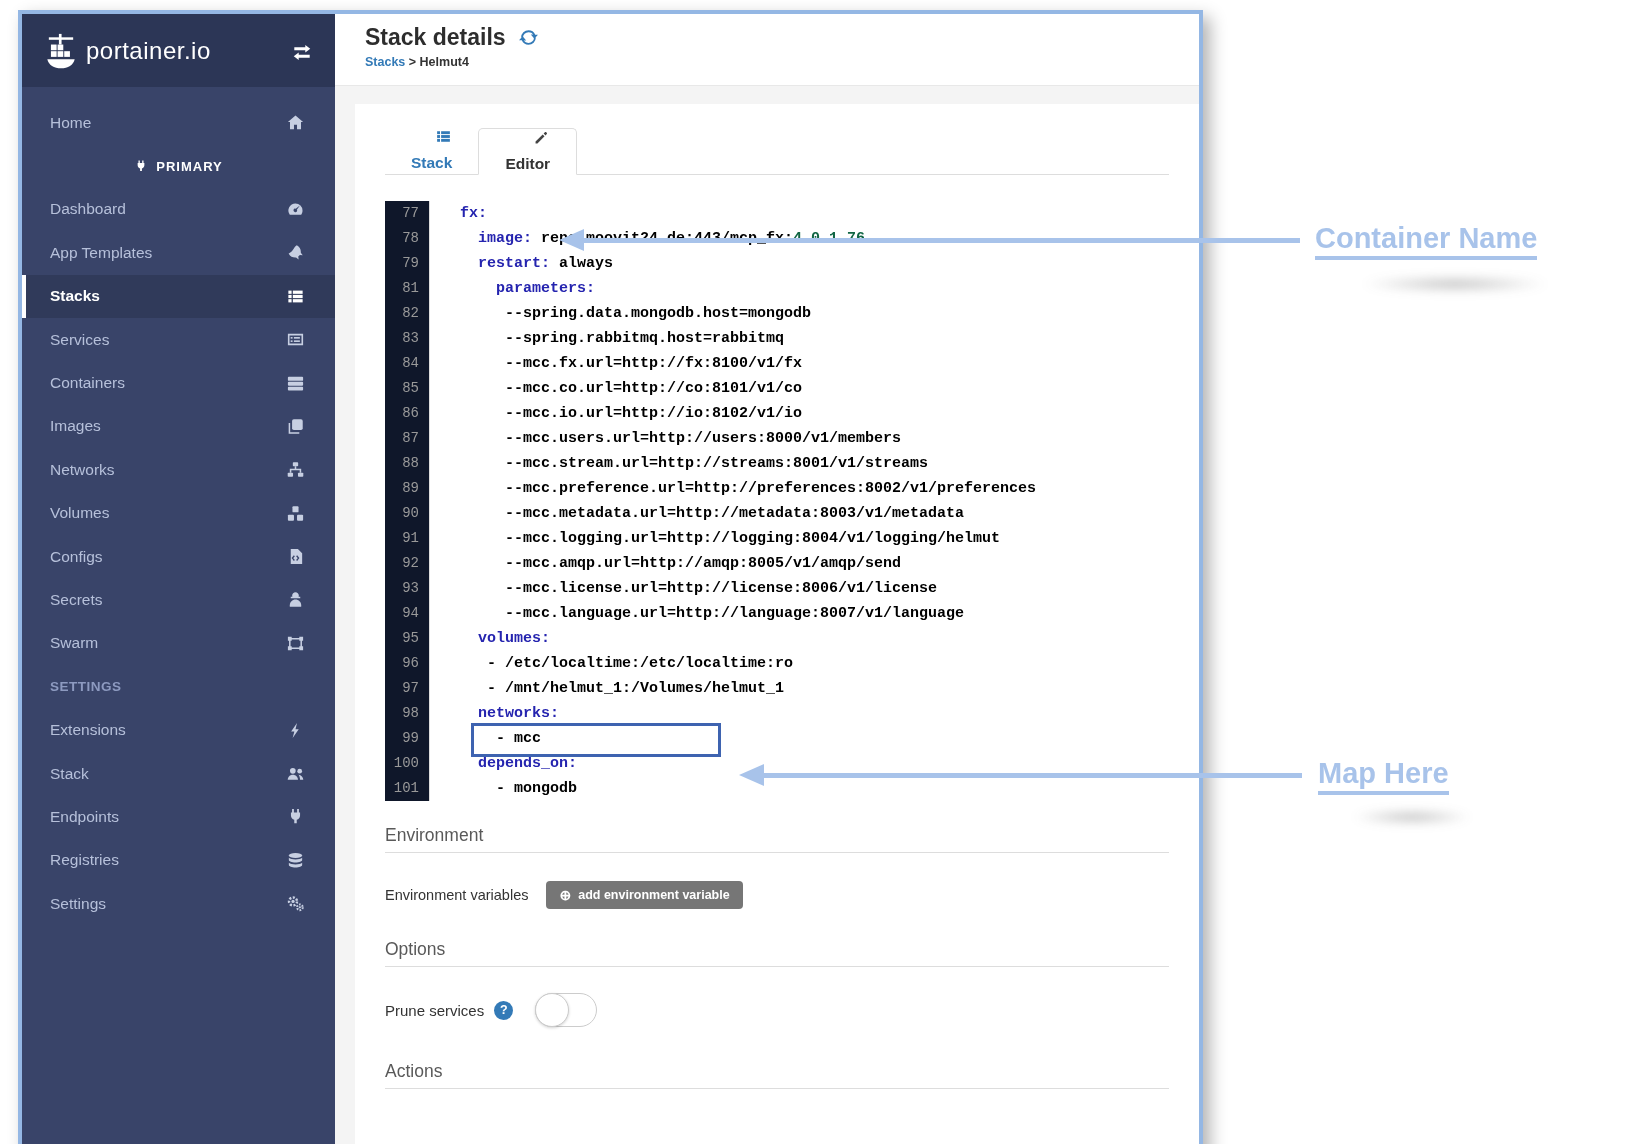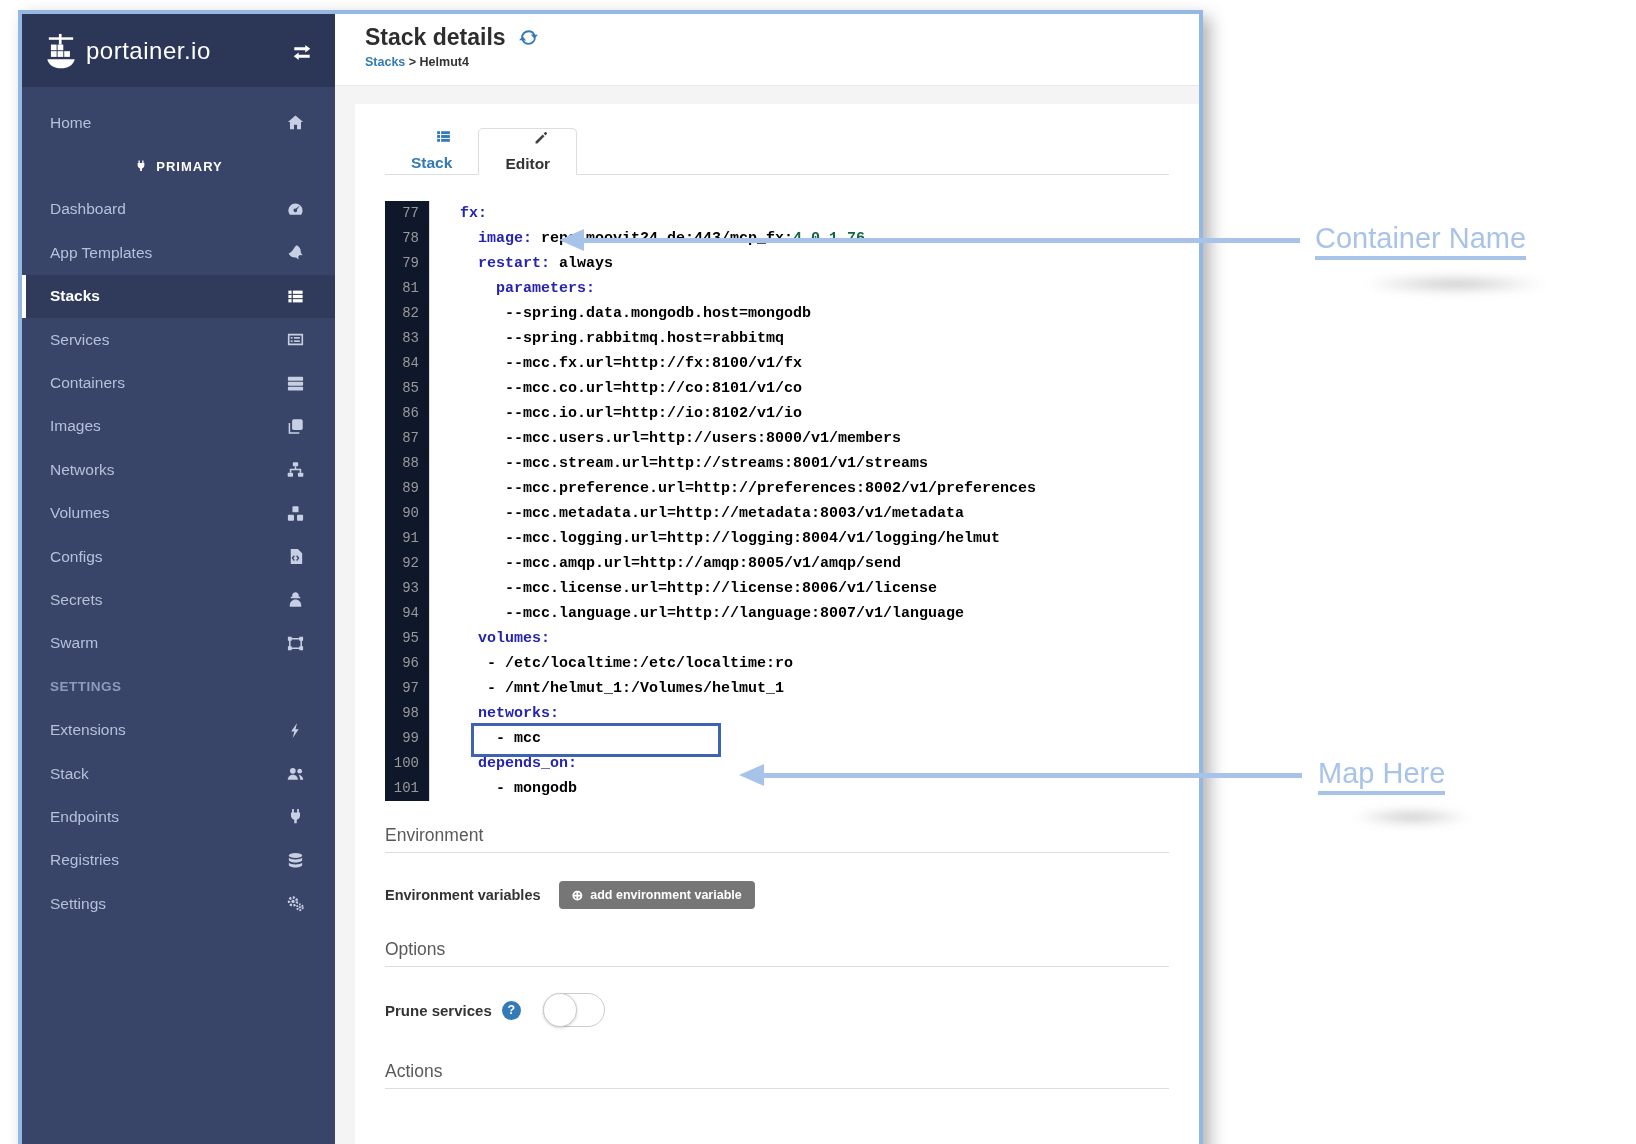--- a/index.html
+++ b/index.html
@@ -74,37 +74,37 @@
   .cm-txt{color:#000;}
   #networks-box{position:absolute;left:86px;top:522px;width:244px;height:28px;
          border:3px solid #3e63b0;background:transparent;pointer-events:none;}
 
   
   .section-heading{margin-top:24px;padding-bottom:6px;border-bottom:1px solid #ddd;
          color:#595959;font-size:17.5px;}
   .section-heading.options{margin-top:30px;}
   .section-heading.actions{margin-top:34px;}
   #env-var-row{margin-top:28px;display:flex;align-items:center;gap:18px;}
-  .field-label{font-size:14.5px;font-weight:bold;color:#333;}
+  .field-label{font-size:14.5px;font-weight:normal;color:#333;}
   #add-env-btn{display:inline-flex;align-items:center;gap:7px;background:#767676;color:#fff;
          font-size:12.5px;font-weight:bold;border:none;border-radius:4px;padding:7px 13px;
          cursor:pointer;font-family:"Liberation Sans",sans-serif;}
   #add-env-btn .plus{font-size:14px;line-height:1;}
   #prune-row{margin-top:26px;display:flex;align-items:center;gap:10px;}
   #prune-row .field-label{font-size:15px;}
   .q-circle{width:19px;height:19px;border-radius:50%;background:#337ab7;color:#fff;
          display:inline-flex;align-items:center;justify-content:center;font-size:12.5px;
          font-weight:bold;cursor:pointer;}
   #prune-toggle{position:relative;width:60px;height:32px;border:1px solid #ccc;border-radius:17px;
          background:#fff;margin-left:12px;cursor:pointer;}
   #prune-toggle .knob{position:absolute;left:-1px;top:-1px;width:32px;height:32px;border-radius:50%;
          background:#fff;border:1px solid #ccc;box-shadow:0 1px 3px rgba(0,0,0,.18);}
 
   
-  .ann-label{position:absolute;font-size:29px;font-weight:normal;color:#a8c3ea;
+  .ann-label{position:absolute;font-size:29px;font-weight:bold;color:#a8c3ea;
          padding-bottom:1px;border-bottom:4px solid #a8c3ea;white-space:nowrap;z-index:30;}
   .ann-line{position:absolute;height:5px;background:#a8c3ea;z-index:29;}
   .ann-head{position:absolute;width:0;height:0;border-top:11px solid transparent;
          border-bottom:11px solid transparent;border-right:25px solid #a8c3ea;z-index:29;}
   .ann-shadow{position:absolute;background:radial-gradient(ellipse closest-side,
          rgba(60,60,60,.30),rgba(60,60,60,0) 75%);filter:blur(5px);z-index:28;}
   #ann-container-name{left:1315px;top:222px;}
   #cn-line{left:584px;top:238px;width:716px;}
   #cn-head{left:559px;top:229px;}
   #cn-shadow{left:1330px;top:272px;width:250px;height:24px;}

